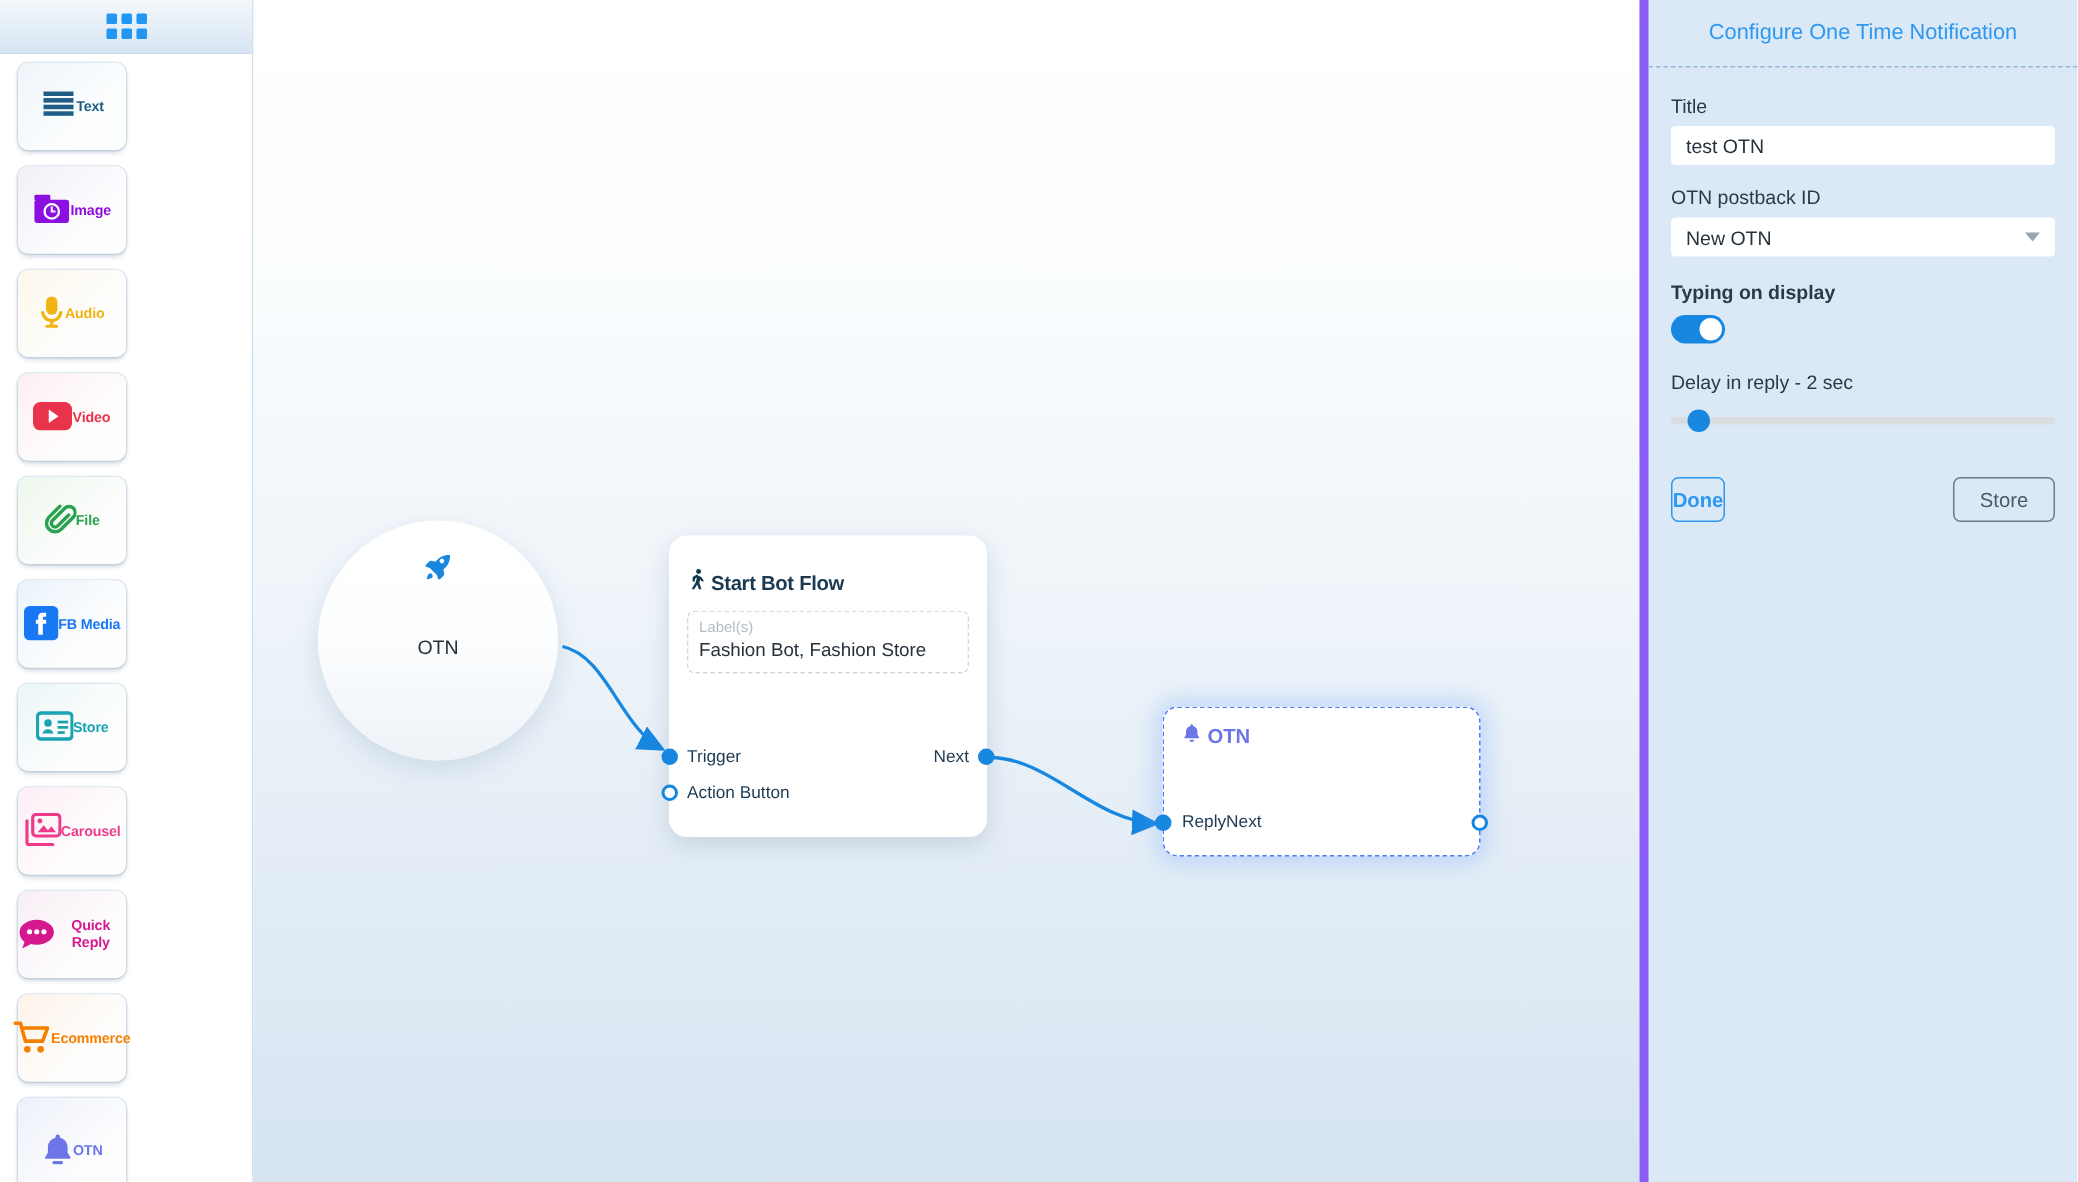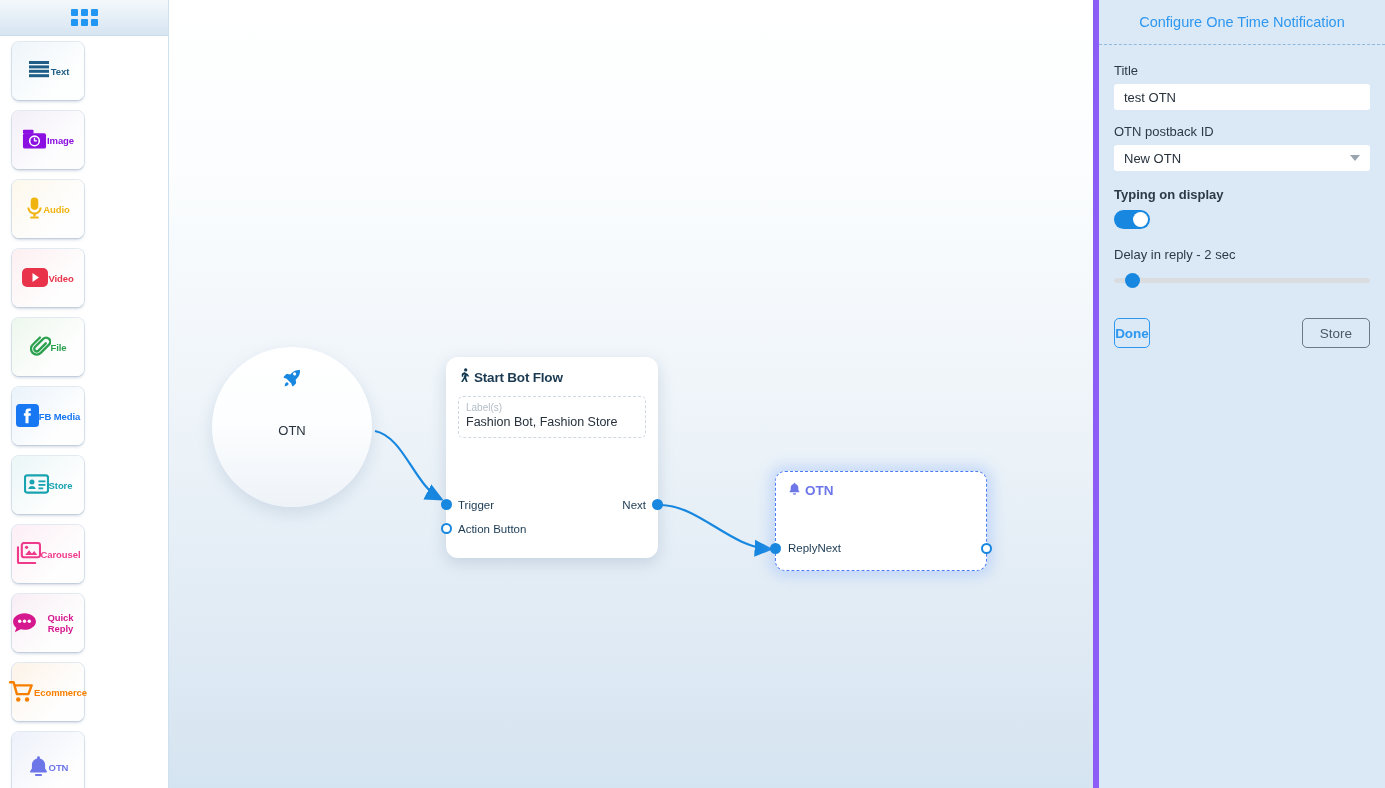--- a/index.html
+++ b/index.html
@@ -76,21 +76,21 @@
     display:flex;flex-direction:column;align-items:center;cursor:pointer;
   }
   .circle-node .rocket{margin-top:20px;}
   .circle-node .cn-label{margin-top:30px;font-size:13px;color:#26313c;}
 
   
   .flow-card{
     position:absolute;left:277px;top:357px;width:212px;height:201px;
     background:#ffffff;border-radius:12px;
     box-shadow:0 5px 16px rgba(70,100,140,.20);
-    box-sizing:border-box;padding:11px 12px 0 12px;cursor:pointer;
+    box-sizing:border-box;padding:22px 12px 0 12px;cursor:pointer;
   }
   .flow-title{display:flex;align-items:center;gap:3px;font-size:13.5px;font-weight:bold;color:#1b3a52;letter-spacing:-0.2px;}
   .test-btn{
     margin-top:12px;height:28px;background:#f2f3f5;border-radius:6px;
     display:flex;align-items:center;justify-content:center;
     color:#2f7fc4;font-size:12.5px;font-weight:bold;cursor:pointer;
   }
   .label-box{
     margin-top:10px;border:1px dashed #cfd8e2;border-radius:5px;
     padding:4px 7px 6px 7px;

